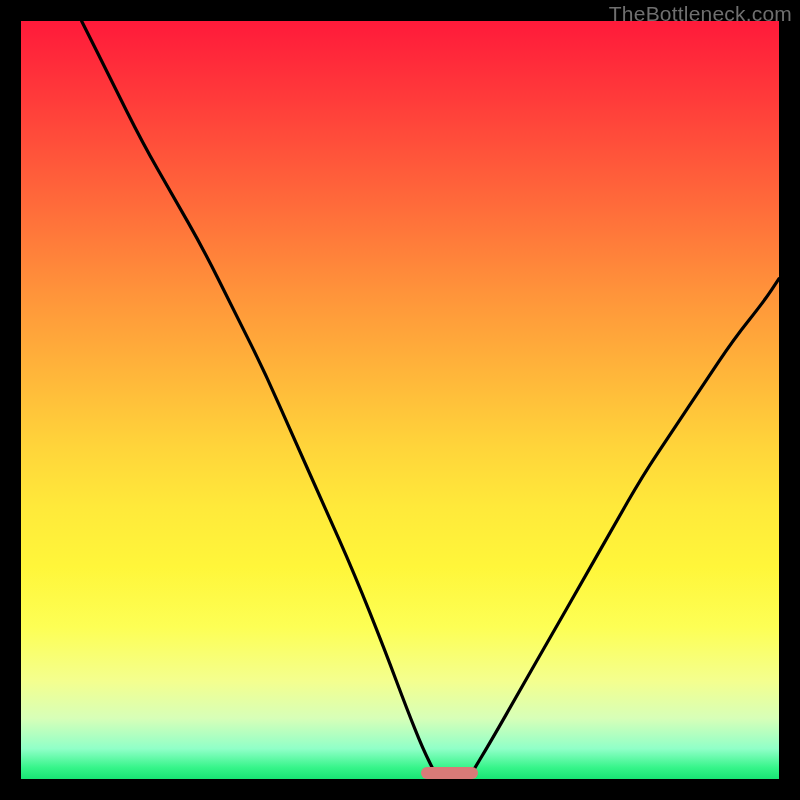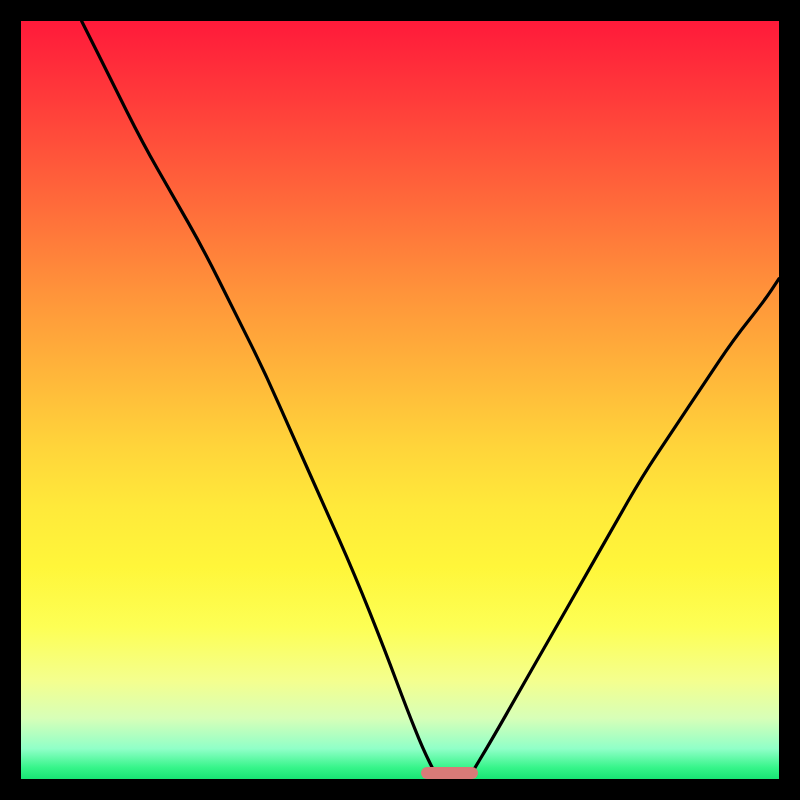--- a/index.html
+++ b/index.html
@@ -68,13 +68,14 @@
 <body>
 
 <div class="frame">
   <div class="plot">
     <svg class="curve" viewBox="0 0 758 758" preserveAspectRatio="none">
       <path d="M 60.6 0.0 Q 60.6 0.0 75.8 30.3 Q 91.0 60.6 106.1 91.0 Q 121.3 121.3 136.4 147.8 Q 151.6 174.3 166.8 200.9 Q 181.9 227.4 197.1 257.7 Q 212.2 288.0 227.4 318.4 Q 242.6 348.7 257.7 382.8 Q 272.9 416.9 288.0 451.0 Q 303.2 485.1 318.4 519.2 Q 333.5 553.3 348.7 591.2 Q 363.8 629.1 375.2 659.5 Q 386.6 689.8 394.2 708.7 Q 401.7 727.7 409.3 742.8 T 416.9 758.0" fill="none" stroke="#000000" stroke-width="3.2" stroke-linecap="round" stroke-linejoin="round"></path>
       <path d="M 447.2 758.0 Q 447.2 758.0 458.6 739.0 Q 470.0 720.1 485.1 693.6 Q 500.3 667.0 515.4 640.5 Q 530.6 614.0 545.8 587.5 Q 560.9 560.9 576.1 534.4 Q 591.2 507.9 606.4 481.3 Q 621.6 454.8 636.7 432.1 Q 651.9 409.3 667.0 386.6 Q 682.2 363.8 697.4 341.1 Q 712.5 318.4 727.7 299.4 Q 742.8 280.5 750.4 269.1 T 758.0 257.7" fill="none" stroke="#000000" stroke-width="3.2" stroke-linecap="round" stroke-linejoin="round"></path>
     </svg>
     <div class="marker" style="width: 56.85px; height: 12.128px; left: 399.845px; top: 745.872px; background: rgb(216, 122, 120);"></div>
   </div>
+  <div class="watermark">TheBottleneck.com</div>
 </div>
 
 </body></html>

